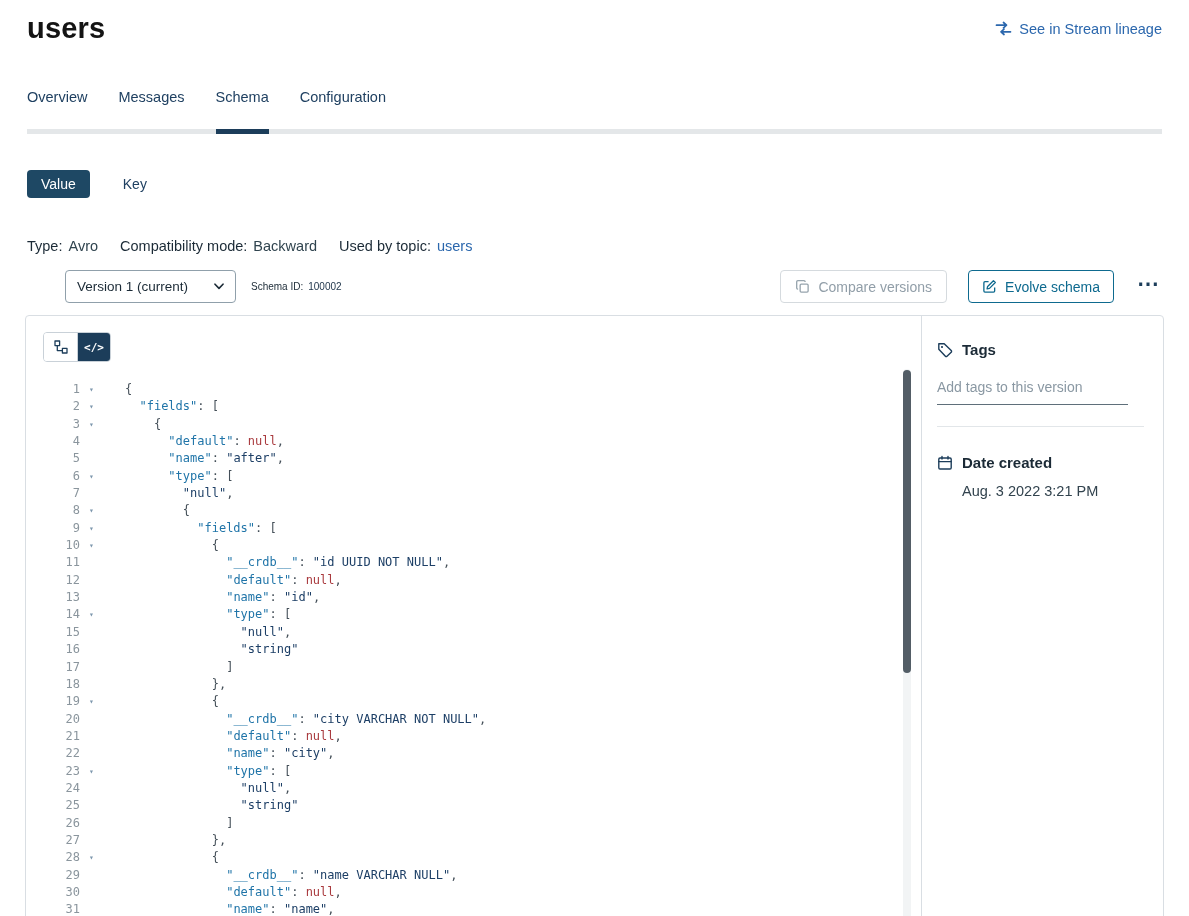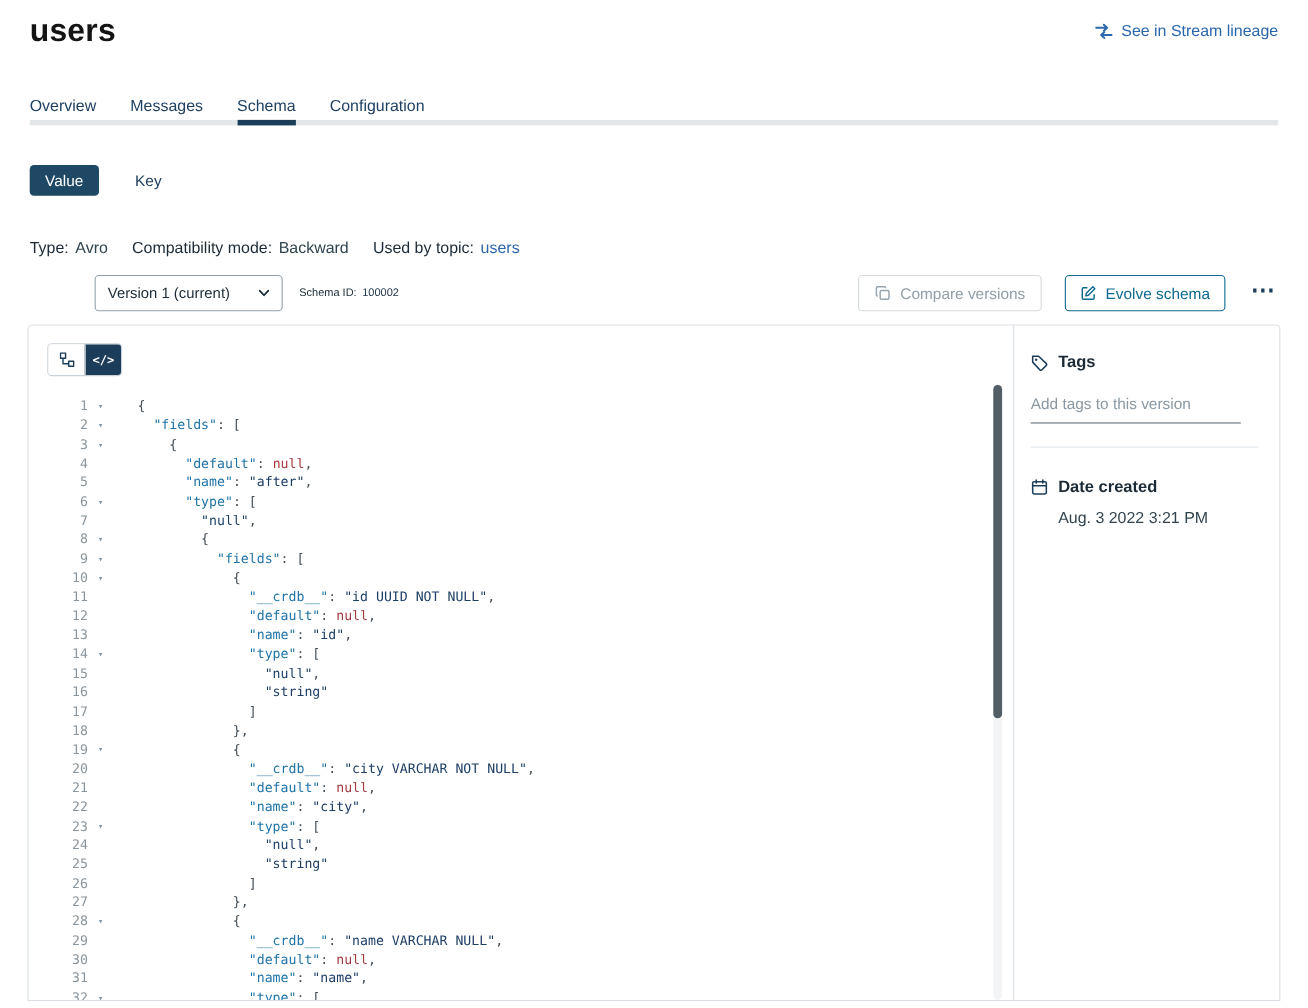--- a/index.html
+++ b/index.html
@@ -8,36 +8,36 @@
 
   .page { width: 1189px; height: 916px; }
 
   
   .header { display: flex; justify-content: space-between; align-items: center; padding: 12px 27px 0 27px; }
   .page-title { font-size: 29px; font-weight: bold; color: #141414; letter-spacing: 0.2px; }
   .lineage-link { display: inline-flex; align-items: center; gap: 7px; color: #2b67ad; font-size: 14.5px; font-weight: 500; cursor: pointer; }
 
   
   .tabs { display: flex; gap: 31px; margin: 44px 27px 0 27px; border-bottom: 5px solid #e4e7e9; }
-  .tab { font-size: 14.5px; color: #1f4061; padding-bottom: 4px; cursor: pointer; position: relative; }
+  .tab { font-size: 14.5px; color: #1f4061; padding-bottom: 24px; cursor: pointer; position: relative; }
   .tab.active::after { content: ""; position: absolute; left: 0; right: 0; bottom: -5px; height: 5px; background: #1c3d5a; }
 
   
   .vk-row { display: flex; align-items: center; gap: 33px; margin: 36px 27px 16px 27px; }
   .value-btn { background: #1e4864; color: #fff; font-size: 14px; height: 28px; padding: 0 14px; border: none; border-radius: 4px; display: inline-flex; align-items: center; cursor: pointer; }
   .key-btn { background: none; border: none; color: #1f4061; font-size: 14px; cursor: pointer; }
 
   
   .meta-row { display: flex; align-items: center; gap: 22px; margin: 40px 27px 0 27px; font-size: 14.5px; color: #30444f; }
   .meta-item { display: flex; gap: 6px; }
   .meta-label { font-weight: normal; color: #1b2a36; }
   .topic-link { color: #2b67ad; cursor: pointer; }
 
   
-  .version-row { display: flex; align-items: center; margin: 16px 27px 0 42px; padding-left: 44px; }
+  .version-row { display: flex; align-items: center; margin: 16px 27px 0 21px; padding-left: 44px; }
   .version-select { width: 171px; height: 33px; border: 1px solid #90a0ab; border-radius: 4px; background: #fff; display: inline-flex; align-items: center; justify-content: space-between; padding: 0 11px; font-size: 13.5px; color: #1b2a36; cursor: pointer; }
   .schema-id { margin-left: 15px; font-size: 10px; display: flex; gap: 5px; }
   .version-actions { margin-left: auto; display: flex; align-items: center; gap: 21px; }
   .compare-btn { height: 33px; display: inline-flex; align-items: center; gap: 8px; background: #fff; border: 1px solid #d5dade; border-radius: 4px; color: #919ea8; font-size: 14px; padding: 0 14px; cursor: default; }
   .evolve-btn { height: 33px; display: inline-flex; align-items: center; gap: 8px; background: #fff; border: 1px solid #0e6a8f; border-radius: 4px; color: #0e6a8f; font-size: 14px; padding: 0 13px; cursor: pointer; }
   .more-btn { background: none; border: none; color: #1c3d5a; font-size: 22px; font-weight: bold; line-height: 1; cursor: pointer; padding: 2px 2px 8px 2px; letter-spacing: 1px; }
 
   
   .main-panel { margin: 12px 25px 0 25px; height: 615px; border: 1px solid #d9dee3; border-radius: 4px 4px 0 0; display: flex; overflow: hidden; background: #fff; }
   .editor-pane { flex: 1; position: relative; padding: 16px 0 0 17px; overflow: hidden; }

